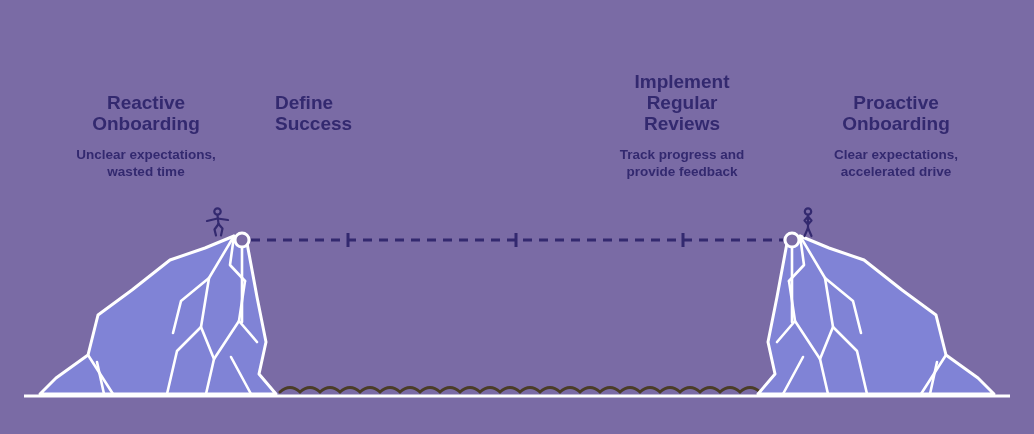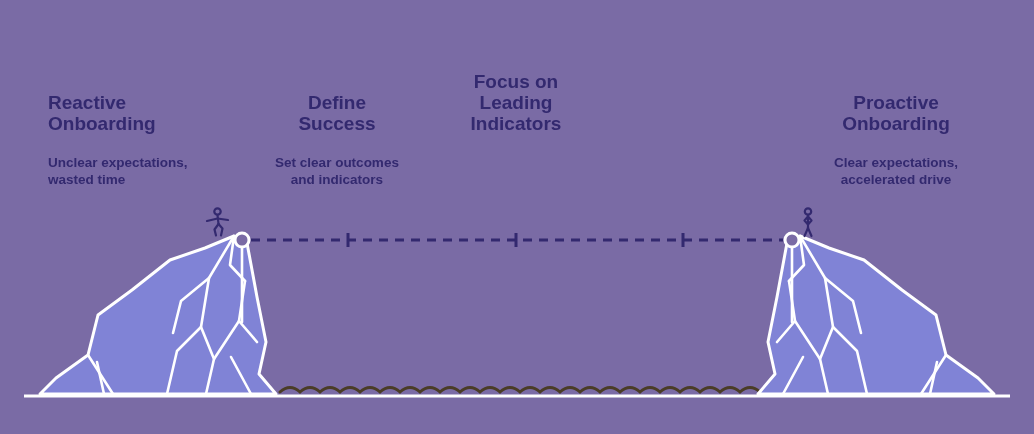--- a/index.html
+++ b/index.html
@@ -22,24 +22,24 @@
   .fig-head { stroke: var(--ink); stroke-width: 2.2; fill: none; }
   .wave     { stroke: var(--wave); stroke-width: 3; fill: none; stroke-linecap: round; }
   .ground   { stroke: var(--outline); stroke-width: 3; }
 
   .col { position: absolute; top: 62px; color: var(--ink); }
   .col .title {
     height: 72px; display: flex; flex-direction: column; justify-content: flex-end;
     font-size: 19px; line-height: 21px; font-weight: bold; white-space: pre-line;
   }
   .col .subtitle {
-    margin-top: 20px; font-size: 13.5px; line-height: 17px; font-weight: bold; white-space: pre-line;
+    margin-top: 12px; font-size: 13.5px; line-height: 17px; font-weight: bold; white-space: pre-line;
   }
-  .col-0 { left: 48px;  width: 180px; text-align: left; }
-  .col-1 { left: 247px; width: 180px; text-align: center; }
+  .col-0 { left: 56px;  width: 180px; text-align: center; }
+  .col-1 { left: 275px; width: 180px; }
   .col-2 { left: 426px; width: 180px; text-align: center; }
   .col-3 { left: 592px; width: 180px; text-align: center; }
   .col-4 { left: 806px; width: 180px; text-align: center; }
 </style>
 </head>
 <body>
 
 <div class="stage">
 
   <svg class="illustration" width="1034" height="434" viewBox="0 0 1034 434">
@@ -93,27 +93,29 @@
 
   <div class="col col-0">
     <div class="title">Reactive
 Onboarding</div>
     <div class="subtitle">Unclear expectations,
 wasted time</div>
   </div>
   <div class="col col-1">
     <div class="title">Define
 Success</div>
-    <div class="subtitle">Set clear outcomes
-and indicators</div>
   </div>
   <div class="col col-2">
-    <div class="title">Focus on
-Leading
-Indicators</div>
+  </div>
+  <div class="col col-3">
+    <div class="title">Implement
+Regular
+Reviews</div>
+    <div class="subtitle">Track progress and
+provide feedback</div>
   </div>
   <div class="col col-4">
     <div class="title">Proactive
 Onboarding</div>
     <div class="subtitle">Clear expectations,
 accelerated drive</div>
   </div>
 
 </div>
 

